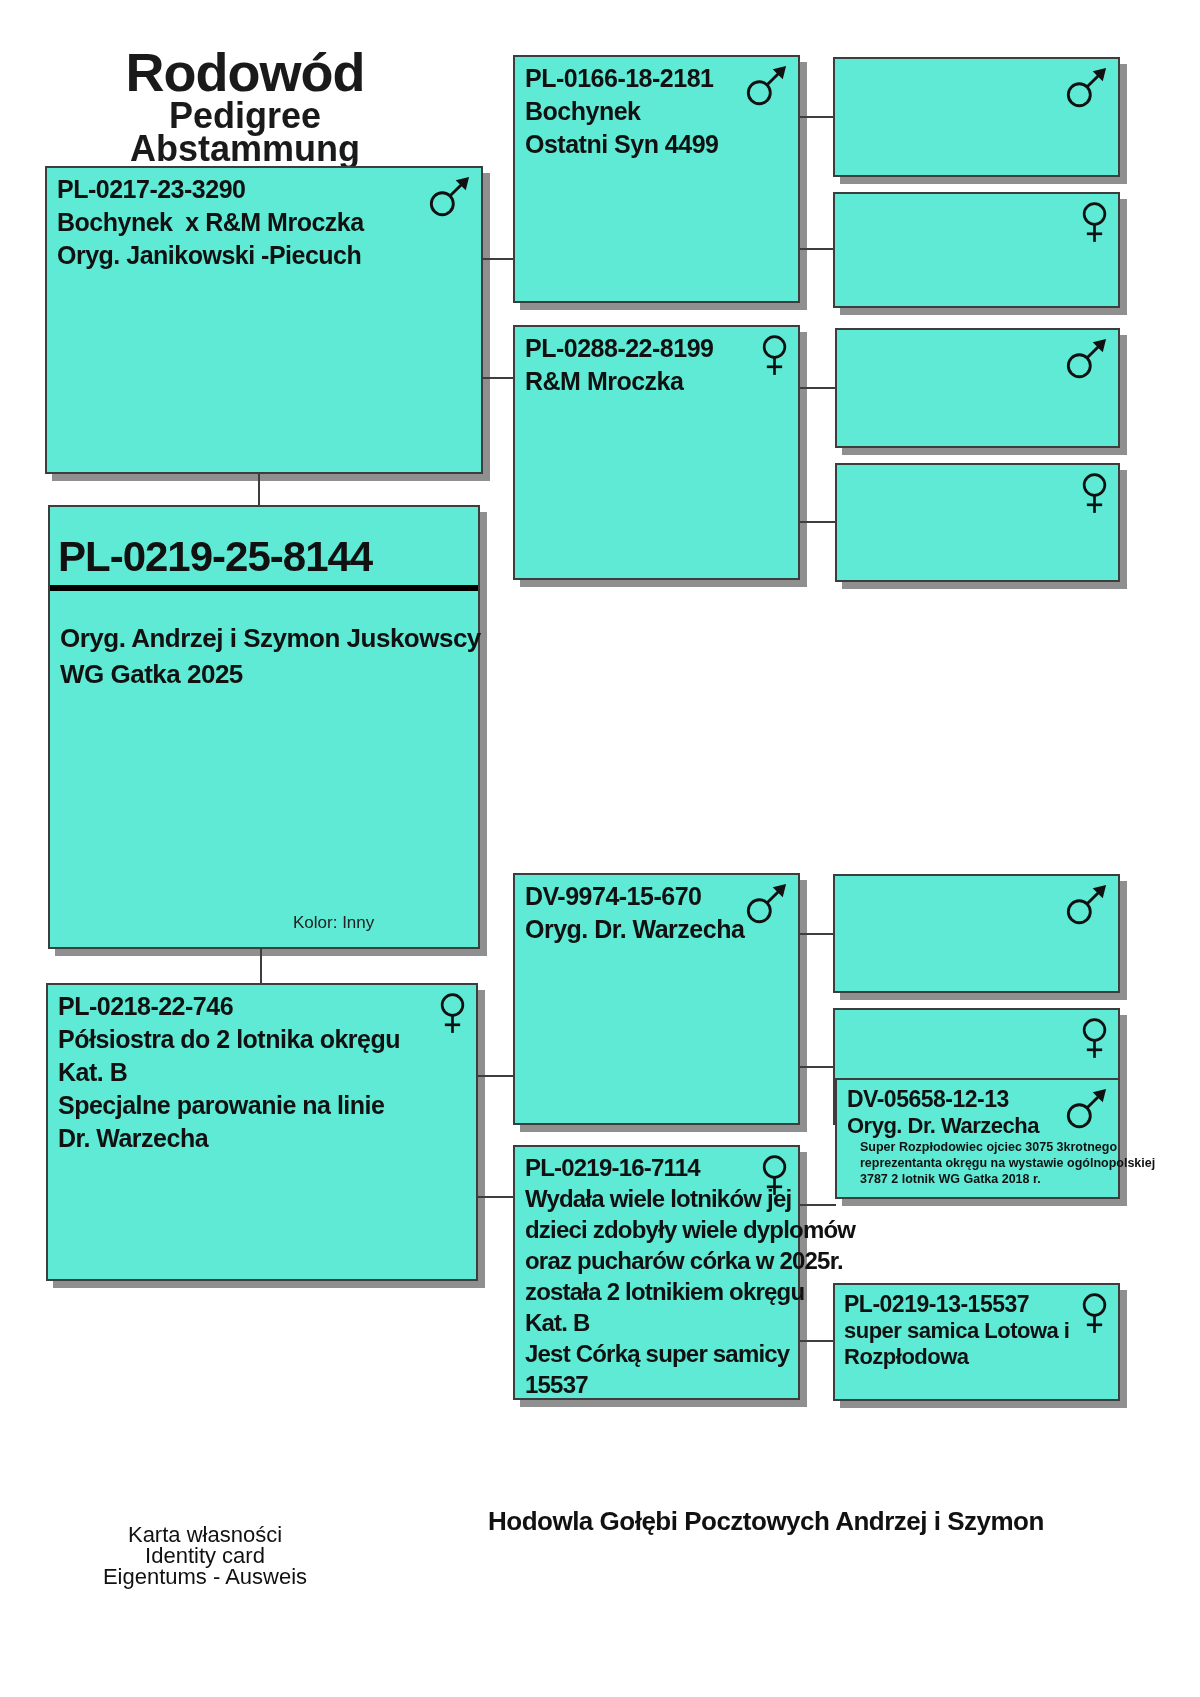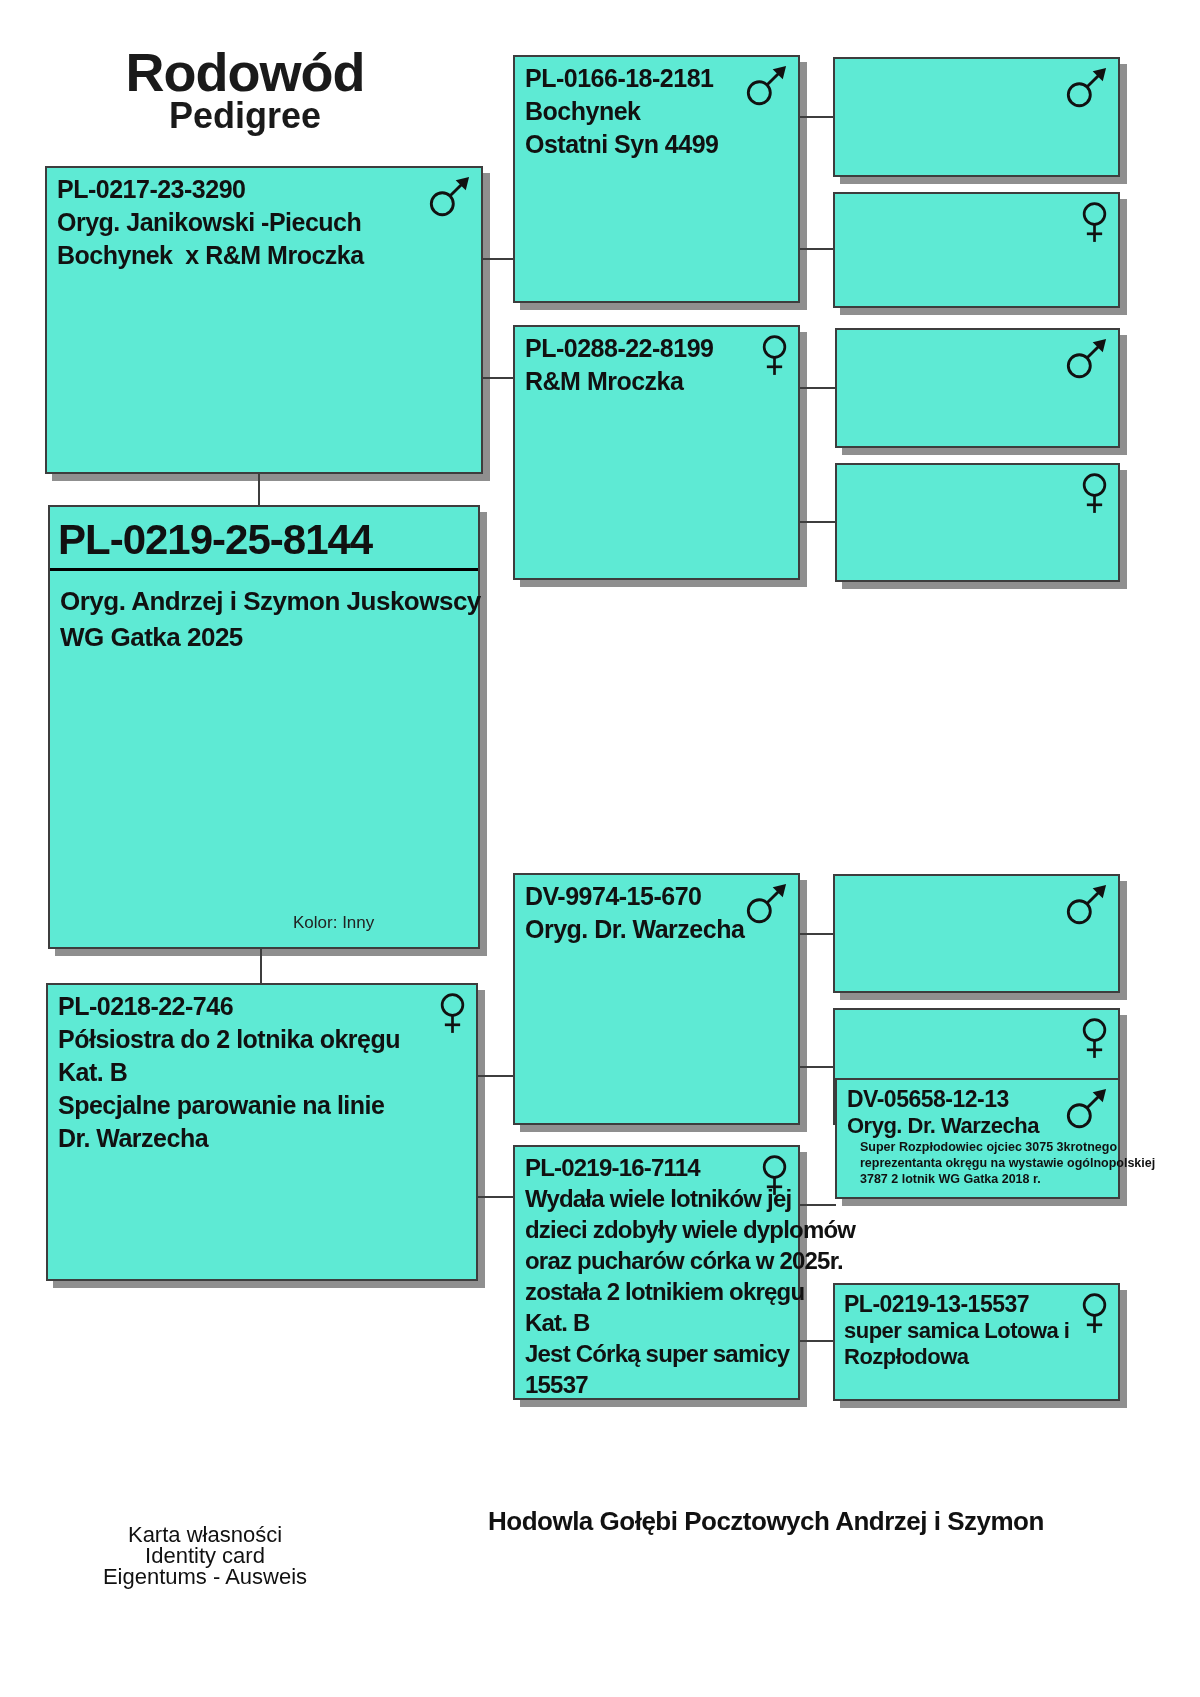--- a/index.html
+++ b/index.html
@@ -13,21 +13,21 @@
   .compact .ring,.compact .line{font-size:24px;line-height:31px;letter-spacing:-0.8px;}
   .small-box .ring{font-size:23px;line-height:28px;}
   .small-box .line{font-size:22px;line-height:26px;}
   .tiny{font-size:12.5px;line-height:16px;font-weight:bold;letter-spacing:0;white-space:pre;margin-left:13px;}
 
   .sym{position:absolute;top:7px;right:10px;}
   .sym.male{width:44px;height:44px;}
   .sym.female{width:27px;height:44px;}
 
   .main-ring{font-size:42px;font-weight:bold;letter-spacing:-1px;line-height:52px;
-             white-space:pre;border-bottom:3px solid #000000;margin:0 -10px;padding:2px 10px 2px 8px;}
+             white-space:pre;border-bottom:6px solid #000000;margin:17px -10px;padding:2px 10px 2px 8px;}
   .main-line{font-weight:bold;font-size:26px;letter-spacing:-0.5px;white-space:pre;line-height:36px;}
   .main-lines{padding-top:12px;}
   .color-label{position:absolute;left:243px;top:406px;font-size:17px;font-weight:normal;
                color:#222;white-space:pre;}
 
   .title{position:absolute;left:60px;top:44px;width:370px;text-align:center;
          font-weight:bold;color:#1a1a1a;}
   .title .t1{font-size:54px;line-height:56px;letter-spacing:-1px;}
   .title .t2{font-size:36px;line-height:31px;}
   .title .t3{font-size:36px;line-height:35px;}
@@ -42,31 +42,32 @@
            font-size:22px;font-weight:normal;color:#222;}
 </style>
 </head>
 <body>
 
 <div class="page">
 
   <div class="title">
     <div class="t1">Rodowód</div>
     <div class="t2">Pedigree</div>
+    <div class="t3">Abstammung</div>
   </div>
 
   <div class="box" style="left:45px;top:166px;width:438px;height:308px;">
     <svg class="sym male" viewBox="0 0 46 46">
         <circle cx="16" cy="30" r="11.5" fill="none" stroke="#111" stroke-width="3"></circle>
         <line x1="24.5" y1="21.5" x2="38" y2="8" stroke="#111" stroke-width="3"></line>
         <polygon points="44,2 30,5.5 40.5,16" fill="#111"></polygon>
       </svg>
     <div class="ring">PL-0217-23-3290</div>
+    <div class="line">Bochynek  x R&amp;M Mroczka</div>
     <div class="line">Oryg. Janikowski -Piecuch</div>
-    <div class="line">Bochynek  x R&amp;M Mroczka</div>
   </div>
 
   <div class="box" style="left:48px;top:505px;width:432px;height:444px;">
     <div class="main-ring">PL-0219-25-8144</div>
     <div class="main-lines">
       <div class="main-line">Oryg. Andrzej i Szymon Juskowscy</div>
       <div class="main-line">WG Gatka 2025</div>
     </div>
     <div class="color-label">Kolor: Inny</div>
   </div>

